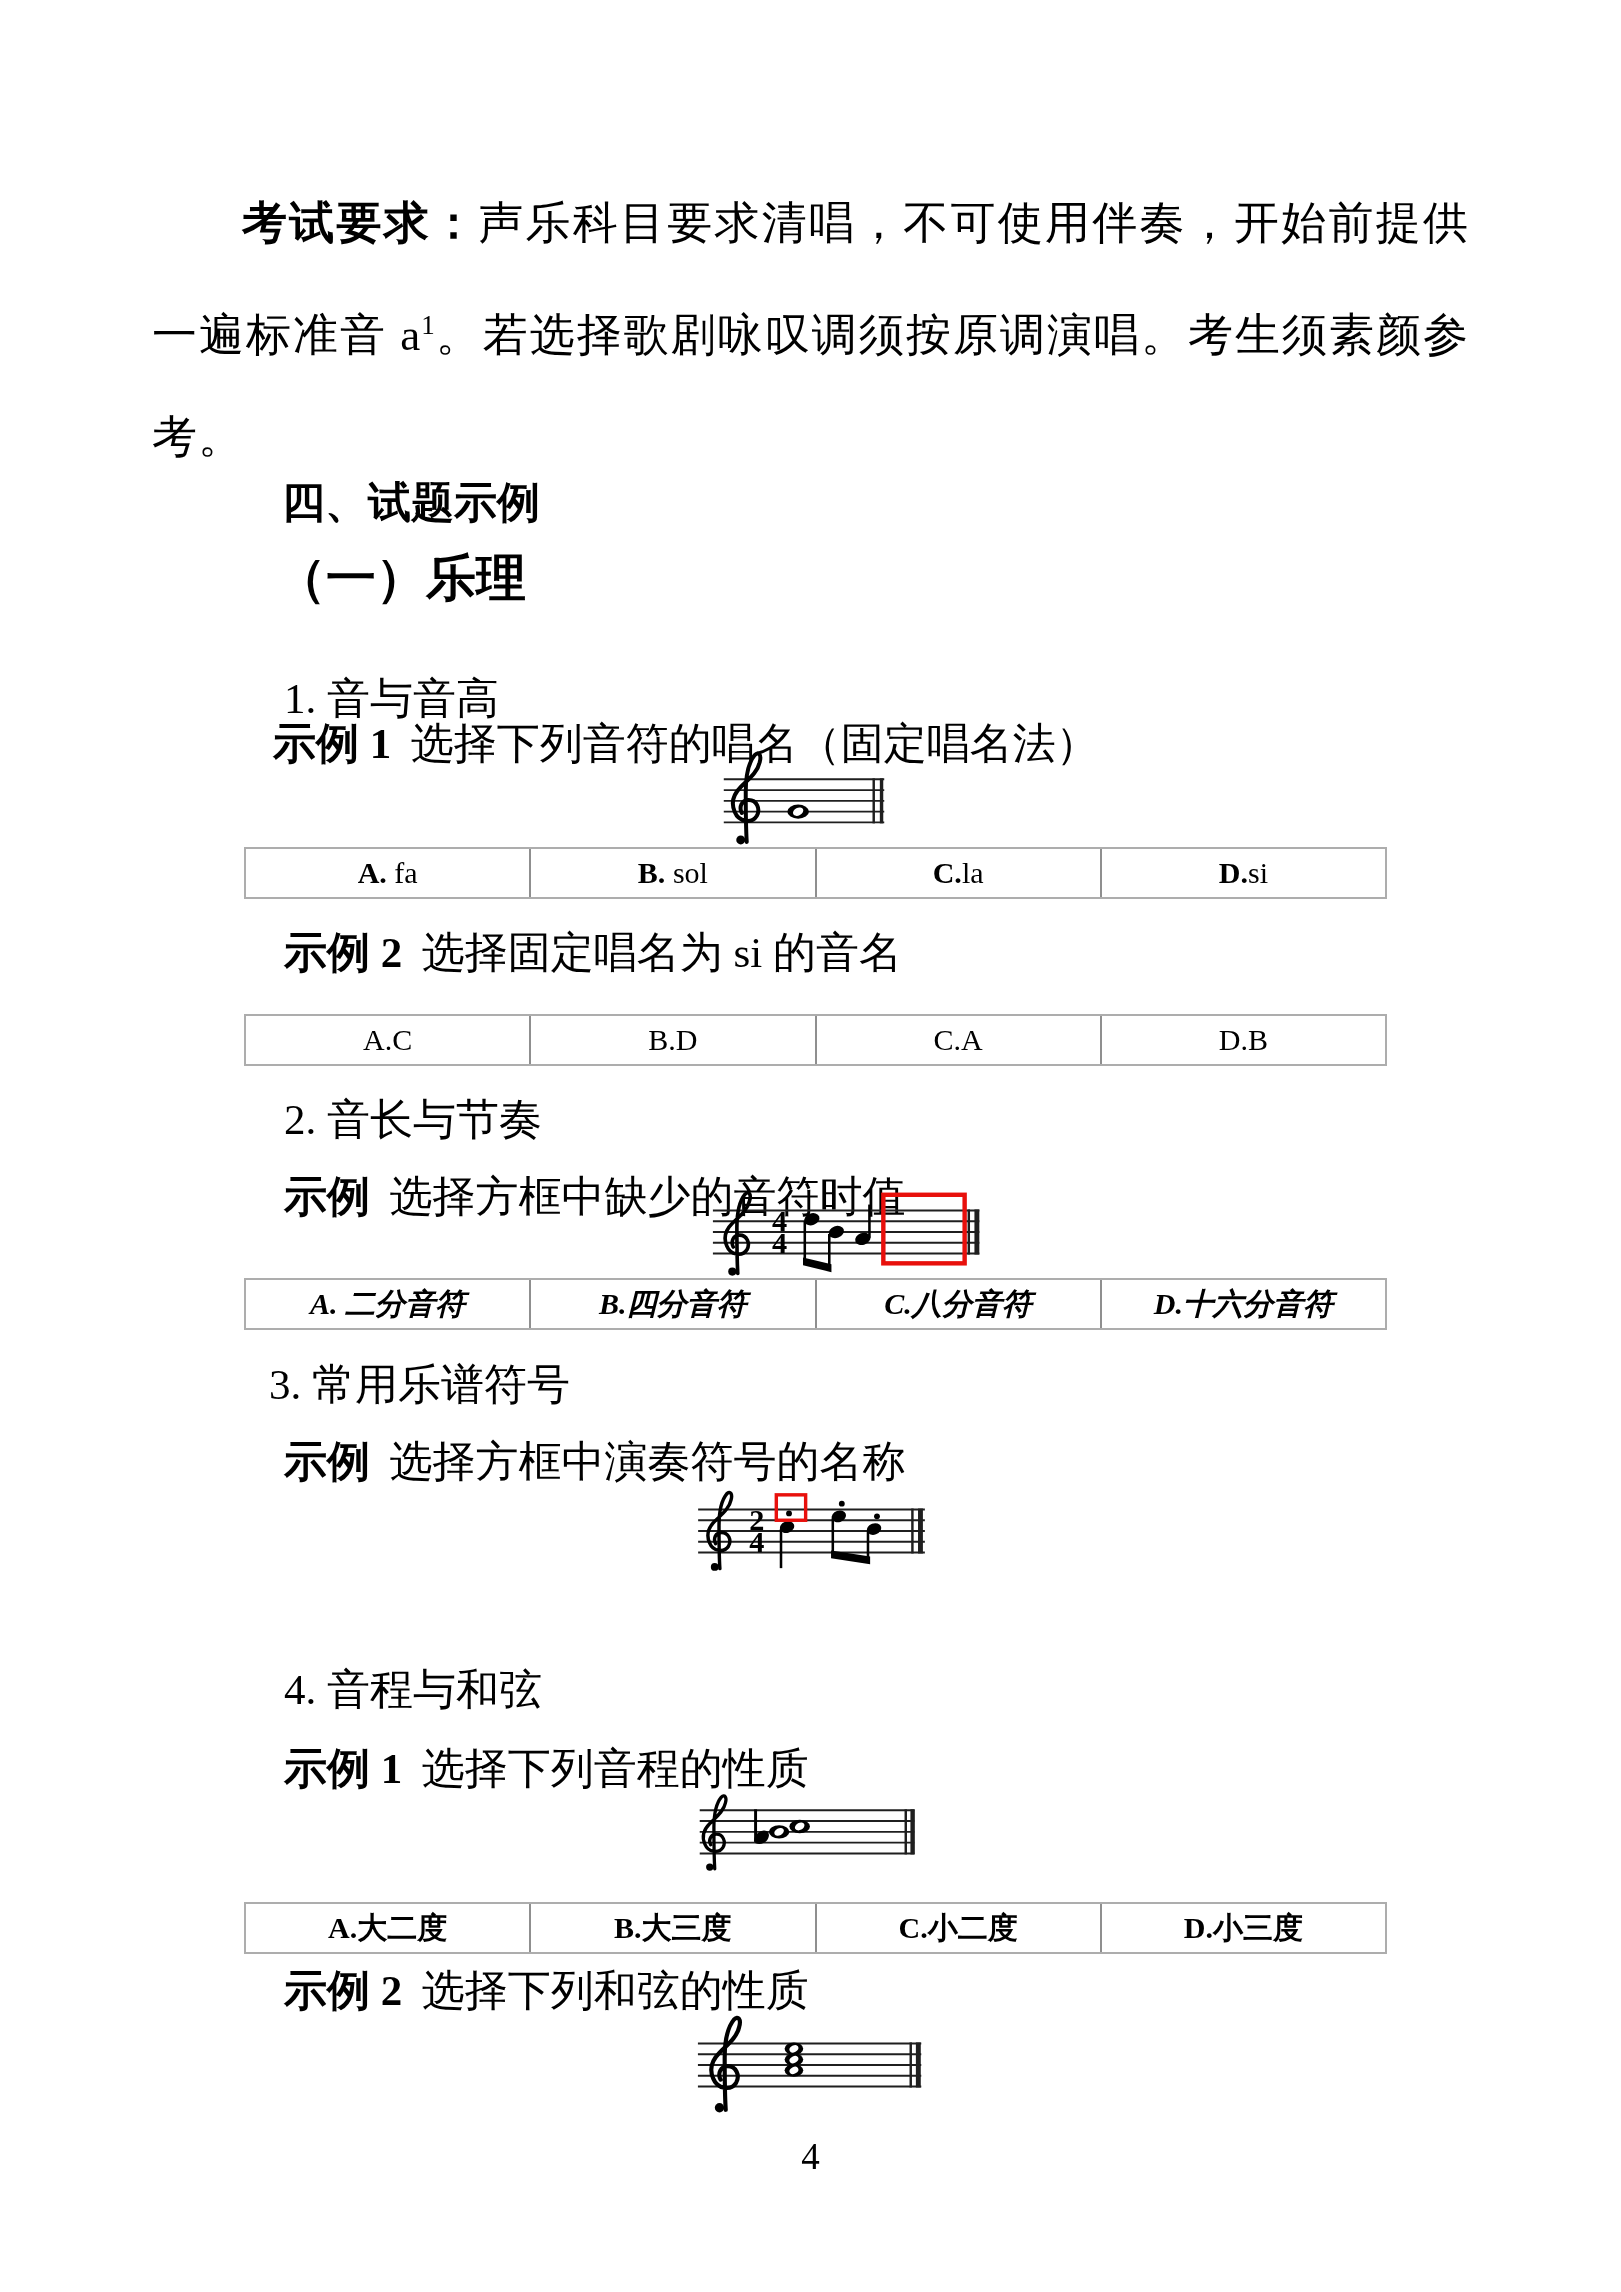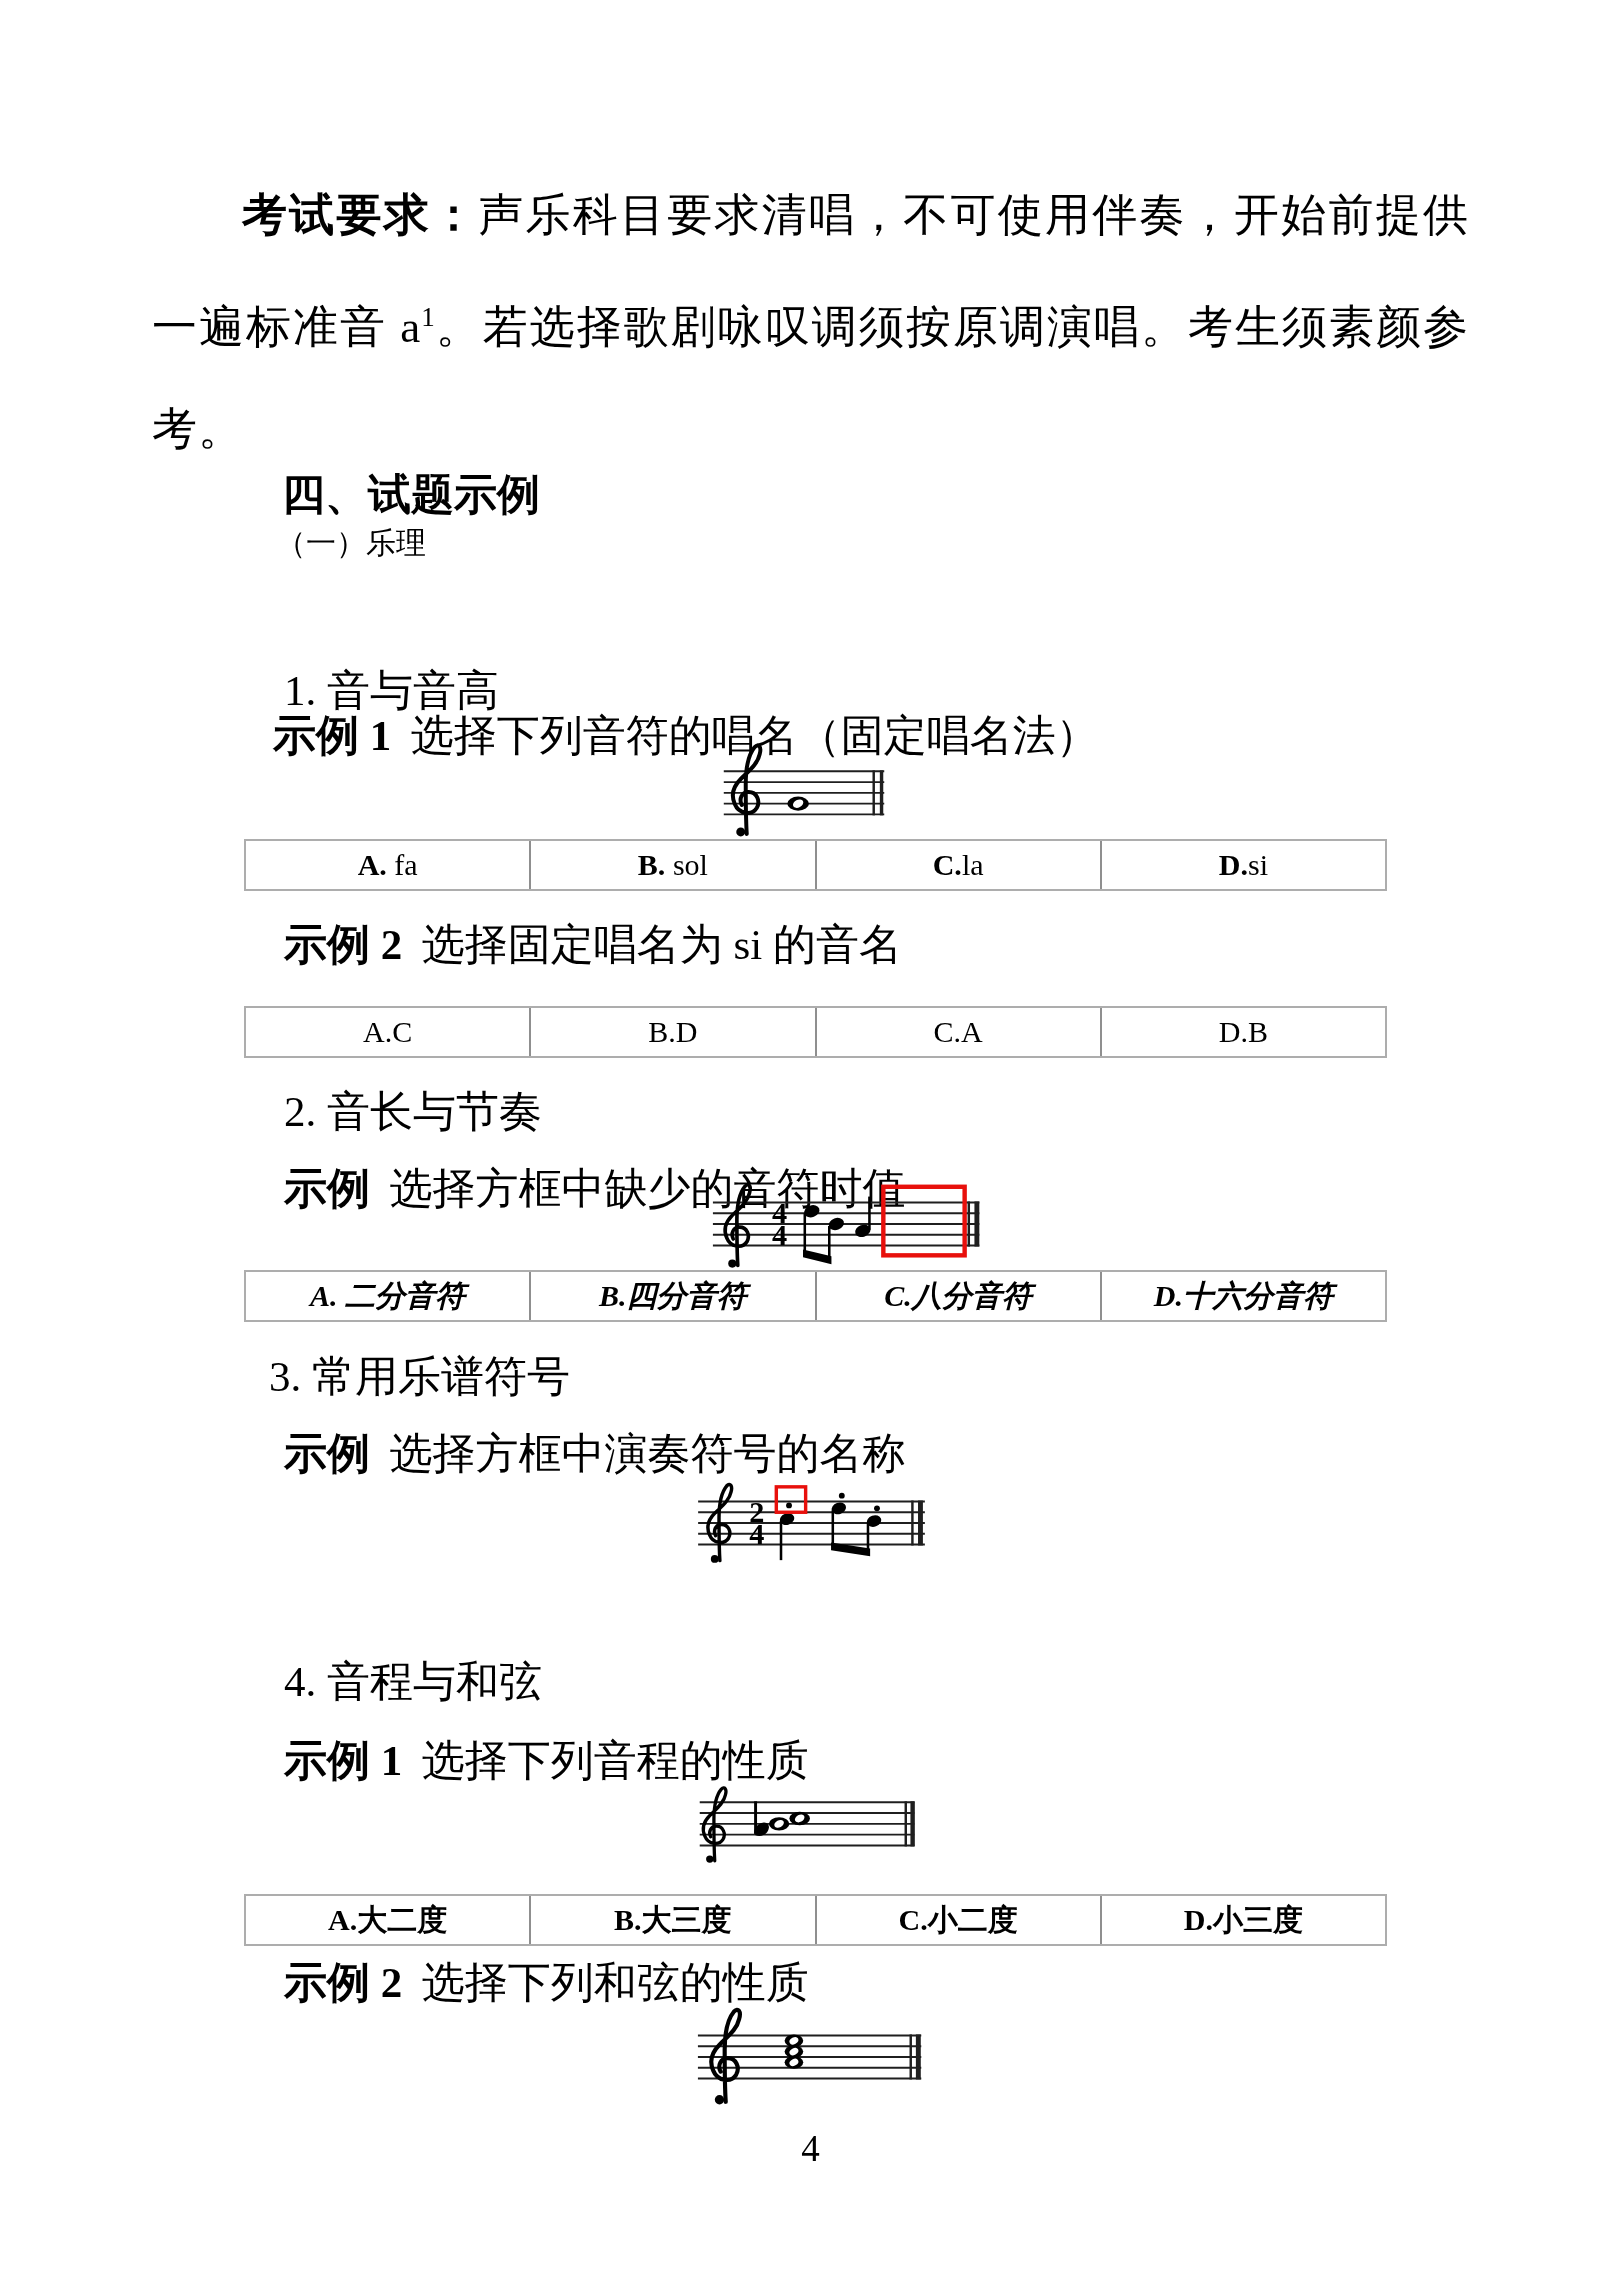--- a/index.html
+++ b/index.html
@@ -1,34 +1,34 @@
 <!DOCTYPE html>
 <html><head>
 <meta charset="utf-8">
 <style>
   html,body{margin:0;padding:0;background:#ffffff;}
   .page{
     position:relative;
     width:1621px;height:2262px;
-    margin:4px auto;
+    margin:12px auto;
     background:#ffffff;
     font-family:"Liberation Serif","DejaVu Serif",serif;
     color:#000;
     overflow:hidden;
   }
   .abs{position:absolute;}
   .intro{
     left:152px;top:160px;width:1317px;
     font-size:45px;line-height:102px;letter-spacing:1px;
     text-align:justify;text-indent:90px;margin:0;
   }
   .intro .lbl{font-weight:bold;}
   .intro sup{font-size:60%;vertical-align:super;letter-spacing:0;}
   .h-sec{left:282px;top:467px;font-size:43px;font-weight:bold;line-height:1.1;}
-  .h-sub{left:276px;top:522px;font-size:30px;font-weight:normal;line-height:1.1;}
+  .h-sub{left:276px;top:539px;font-size:50px;font-weight:bold;line-height:1.1;}
   .h-num{font-size:43px;line-height:1.1;}
   .ex-line{font-size:43px;line-height:1.1;white-space:nowrap;}
   .ex-line .ex-lbl{font-weight:bold;margin-right:19.6px;}
   .opt-table{
     display:flex;
     border:2.9px solid #adadad;
     background:#ffffff;
     height:52px;align-items:stretch;box-sizing:border-box;
   }
   .opt-cell{

